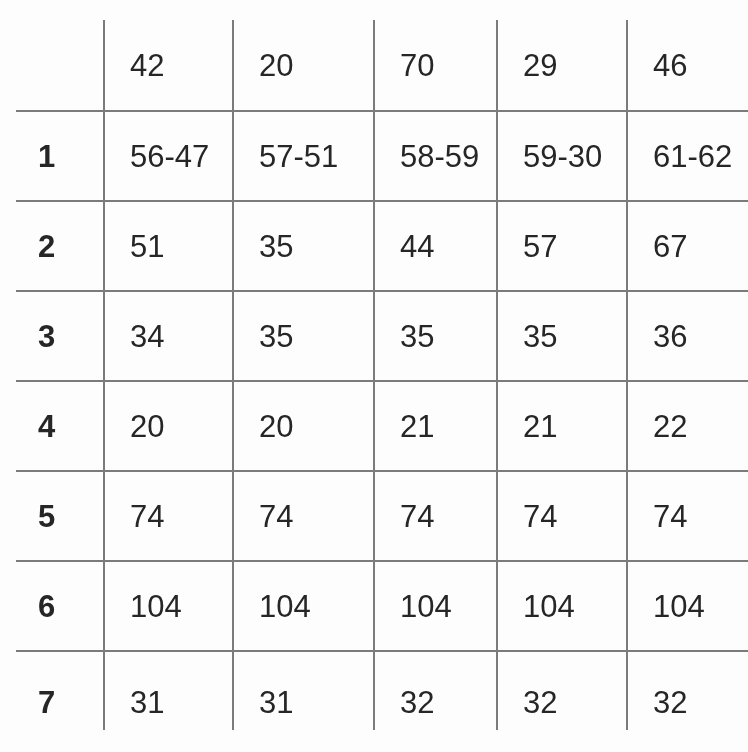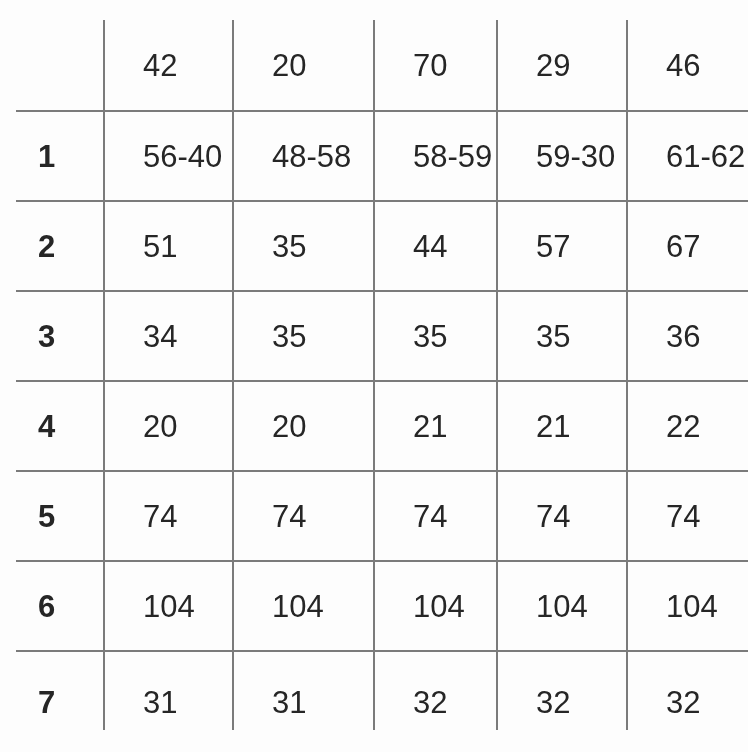--- a/index.html
+++ b/index.html
@@ -22,21 +22,21 @@
     height: 710px;
     overflow: hidden;
   }
   table.size-table {
     border-collapse: collapse;
     table-layout: fixed;
     width: 751px;
   }
   .size-table th,
   .size-table td {
-    padding: 0 0 0 38px;
+    padding: 0 0 0 25px;
     text-align: left;
     vertical-align: middle;
     font-size: 31px;
     line-height: 1;
     color: #262626;
     font-weight: 400;
     white-space: nowrap;
     overflow: hidden;
   }
   .size-table th.row-label {
@@ -78,22 +78,22 @@
       <tr class="header-row">
         <th class="row-label"></th>
         <th class="col-header bl">42</th>
         <th class="col-header bl">20</th>
         <th class="col-header bl">70</th>
         <th class="col-header bl">29</th>
         <th class="col-header bl">46</th>
       </tr>
       <tr class="data-row">
         <th class="row-label">1</th>
-        <td class="bl">56-40</td>
-        <td class="bl">48-58</td>
+        <td class="bl">56-47</td>
+        <td class="bl">57-51</td>
         <td class="bl">58-59</td>
         <td class="bl">59-30</td>
         <td class="bl">61-62</td>
       </tr>
       <tr class="data-row">
         <th class="row-label">2</th>
         <td class="bl">51</td>
         <td class="bl">35</td>
         <td class="bl">44</td>
         <td class="bl">57</td>

